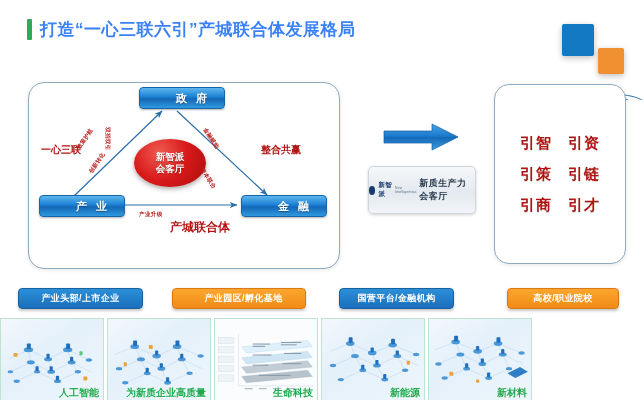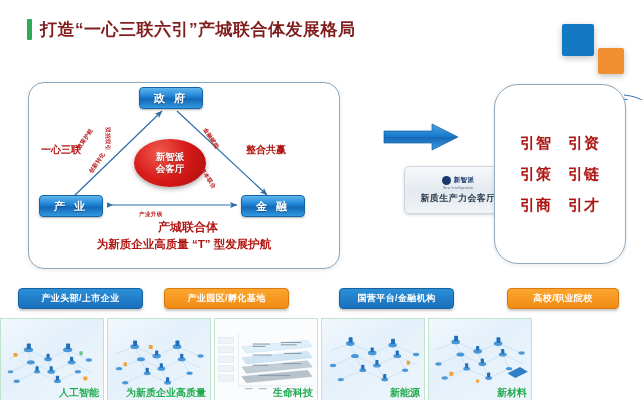--- a/index.html
+++ b/index.html
@@ -15,116 +15,116 @@
   
   .deco-sq{position:absolute;border-radius:2px;box-shadow:0 2px 6px rgba(0,0,0,.25);}
   #deco-blue{left:562px;top:24px;width:32px;height:32px;background:#1279c2;}
   #deco-orange{left:598px;top:48px;width:26px;height:26px;background:#f09030;}
   #deco-curve{position:absolute;left:520px;top:60px;width:130px;height:40px;}
 
   
   #title-bar{position:absolute;left:27px;top:18px;display:flex;align-items:center;gap:8px;}
   #title-accent{width:5px;height:21px;background:#2eab5a;border-radius:1px;}
   #title-text{
-    font-size:17px;font-weight:bold;color:#7f1d1d;letter-spacing:.5px;
+    font-size:17px;font-weight:bold;color:#3b82f6;letter-spacing:.5px;
     white-space:nowrap;
   }
 
   
   #diagram-card{
     position:absolute;left:28px;top:82px;width:310px;height:185px;
     background:#fff;border:1.4px solid #8fa9bf;border-radius:16px;
     box-shadow:0 1px 4px rgba(0,0,0,.10);
   }
   #tri-svg{position:absolute;left:0;top:0;width:310px;height:185px;}
 
   .node{
     position:absolute;
     border-radius:4px;
     background:linear-gradient(to bottom,#5fb6ec 0%,#1a7fd4 45%,#1567b5 55%,#2f9ae0 100%);
     border:1px solid #1565a8;
     box-shadow:0 1px 2px rgba(0,0,0,.30);
     color:#fff;font-weight:bold;font-size:11px;
     display:flex;align-items:center;justify-content:center;
-    letter-spacing:3px;text-shadow:0 1px 1px rgba(0,0,0,.35);
+    letter-spacing:3px;text-shadow:0 1px 1px rgba(0,0,0,.35);padding-left:22px;
   }
   #node-gov{left:110px;top:4px;width:62px;height:20px;}
   #node-ind{left:10px;top:112px;width:62px;height:20px;text-align:right;}
   #node-fin{left:212px;top:112px;width:62px;height:20px;}
 
   #core-ellipse{
     position:absolute;left:105px;top:56px;width:72px;height:48px;
     border-radius:50%;
     background:radial-gradient(circle at 35% 28%,#f05a50 0%,#d71a18 48%,#a80d0d 100%);
     box-shadow:0 2px 5px rgba(0,0,0,.35);
     display:flex;flex-direction:column;align-items:center;justify-content:center;
     color:#fff;font-weight:bold;font-size:9.5px;line-height:12px;
     text-shadow:0 1px 1px rgba(0,0,0,.4);
   }
 
   .side-label{position:absolute;color:#b01512;font-weight:bold;font-size:10px;white-space:nowrap;}
   #label-left{left:12px;top:60px;}
-  #label-right{left:217px;top:60px;}
+  #label-right{left:232px;top:60px;}
 
   .edge-label{
     position:absolute;color:#b82020;font-weight:bold;font-size:5.6px;
     white-space:nowrap;letter-spacing:.3px;
   }
   #edge-top-left{left:50px;top:62px;transform:rotate(-56deg);transform-origin:left center;}
   #edge-top-mid{left:78px;top:40px;transform:rotate(90deg);transform-origin:left center;}
   #edge-top-right{left:175px;top:42px;transform:rotate(56deg);transform-origin:left center;}
   #edge-left-low{left:62px;top:86px;transform:rotate(-56deg);transform-origin:left center;}
   #edge-right-low{left:172px;top:82px;transform:rotate(56deg);transform-origin:left center;}
   #edge-bottom{left:110px;top:128px;}
 
-  #caption1{position:absolute;left:4px;top:136px;width:310px;text-align:center;
+  #caption1{position:absolute;left:16px;top:136px;width:310px;text-align:center;
     color:#b01512;font-weight:bold;font-size:12px;}
   #caption2{position:absolute;left:0;top:154px;width:310px;text-align:center;
     color:#b01512;font-weight:bold;font-size:11.5px;}
 
   
   #arrow-wrap{position:absolute;left:382px;top:122px;width:78px;height:30px;}
   #logo-card{
     position:absolute;left:368px;top:166px;width:106px;height:46px;
     background:linear-gradient(to bottom,#f6f8fa 0%,#e3e9ef 55%,#f2f5f8 100%);
     border:1px solid #cdd6de;border-radius:5px;
     box-shadow:0 1px 3px rgba(0,0,0,.18);
-    display:flex;flex-direction:column;align-items:center;justify-content:center;gap:2px;margin-left:36px;
+    display:flex;flex-direction:row;align-items:center;justify-content:center;gap:2px;
   }
   #logo-row{display:flex;align-items:center;gap:3px;}
   #logo-mark{width:9px;height:9px;border-radius:50%;background:#173a6b;display:block;}
   #logo-name{font-size:6.5px;font-weight:bold;color:#173a6b;letter-spacing:.3px;}
   #logo-sub{font-size:3.4px;color:#5b6b80;letter-spacing:.2px;margin-top:-1px;}
   #logo-caption{font-size:9px;font-weight:bold;color:#2b3b4e;letter-spacing:.4px;}
 
   
   #yin-card{
     position:absolute;left:494px;top:84px;width:130px;height:178px;
-    background:#fff;border:1.3px solid #8fa9bf;border-radius:24px;
+    background:#fff;border:1.3px solid #8fa9bf;border-radius:15px;
     box-shadow:0 1px 4px rgba(0,0,0,.10);
     display:flex;align-items:center;justify-content:center;
   }
   #yin-grid{display:grid;grid-template-columns:auto auto;gap:12px 16px;}
   .yin-item{
     font-size:15px;font-weight:bold;color:#b01512;
     letter-spacing:1px;text-align:center;white-space:nowrap;
     text-shadow:0 1px 0 rgba(0,0,0,.12);
   }
 
   
   .cat-btn{
     position:absolute;height:19px;border-radius:4px;
     display:flex;align-items:center;justify-content:center;
     color:#fff;font-size:9px;font-weight:bold;letter-spacing:.4px;white-space:nowrap;
     box-shadow:0 1.5px 2.5px rgba(0,0,0,.22);
   }
   .cat-blue{background:linear-gradient(to bottom,#2b8fd8 0%,#1a6fbd 100%);border:1px solid #15629f;}
   .cat-orange{background:linear-gradient(to bottom,#fba62e 0%,#f18b16 100%);border:1px solid #d9790f;}
   #cat-0{left:18px;top:288px;width:123px;}
-  #cat-1{left:164px;top:288px;width:123px;}
+  #cat-1{left:172px;top:288px;width:123px;padding-left:9px;}
   #cat-2{left:339px;top:288px;width:113px;}
   #cat-3{left:507px;top:288px;width:110px;}
 
   
   #thumbs{position:absolute;left:0;top:318px;width:532px;height:82px;display:flex;gap:3px;}
   .thumb{
     position:relative;flex:1 1 0;height:82px;overflow:hidden;
     background:linear-gradient(145deg,#f2f8fd 0%,#e4f0fa 40%,#eef6fc 100%);
     border:1px solid #bfe3cf;
   }
@@ -188,21 +188,20 @@
     <div class="side-label" id="label-right">整合共赢</div>
 
     <div class="edge-label" id="edge-top-left">政策护航</div>
     <div class="edge-label" id="edge-top-mid">双招双引</div>
     <div class="edge-label" id="edge-top-right">金融赋能</div>
     <div class="edge-label" id="edge-left-low">创新转化</div>
     <div class="edge-label" id="edge-right-low">资本联合</div>
     <div class="edge-label" id="edge-bottom">产业升级</div>
 
     <div id="caption1">产城联合体</div>
-    <div id="caption2">为新质企业高质量 “T” 型发展护航</div>
   </div>
 
   <svg id="arrow-wrap" viewBox="0 0 78 30">
     <defs>
       <linearGradient id="arrGrad" x1="0" y1="0" x2="0" y2="1">
         <stop offset="0%" stop-color="#4aa6e6"></stop>
         <stop offset="48%" stop-color="#1878cc"></stop>
         <stop offset="52%" stop-color="#1469b8"></stop>
         <stop offset="100%" stop-color="#3d9ee0"></stop>
       </linearGradient>

